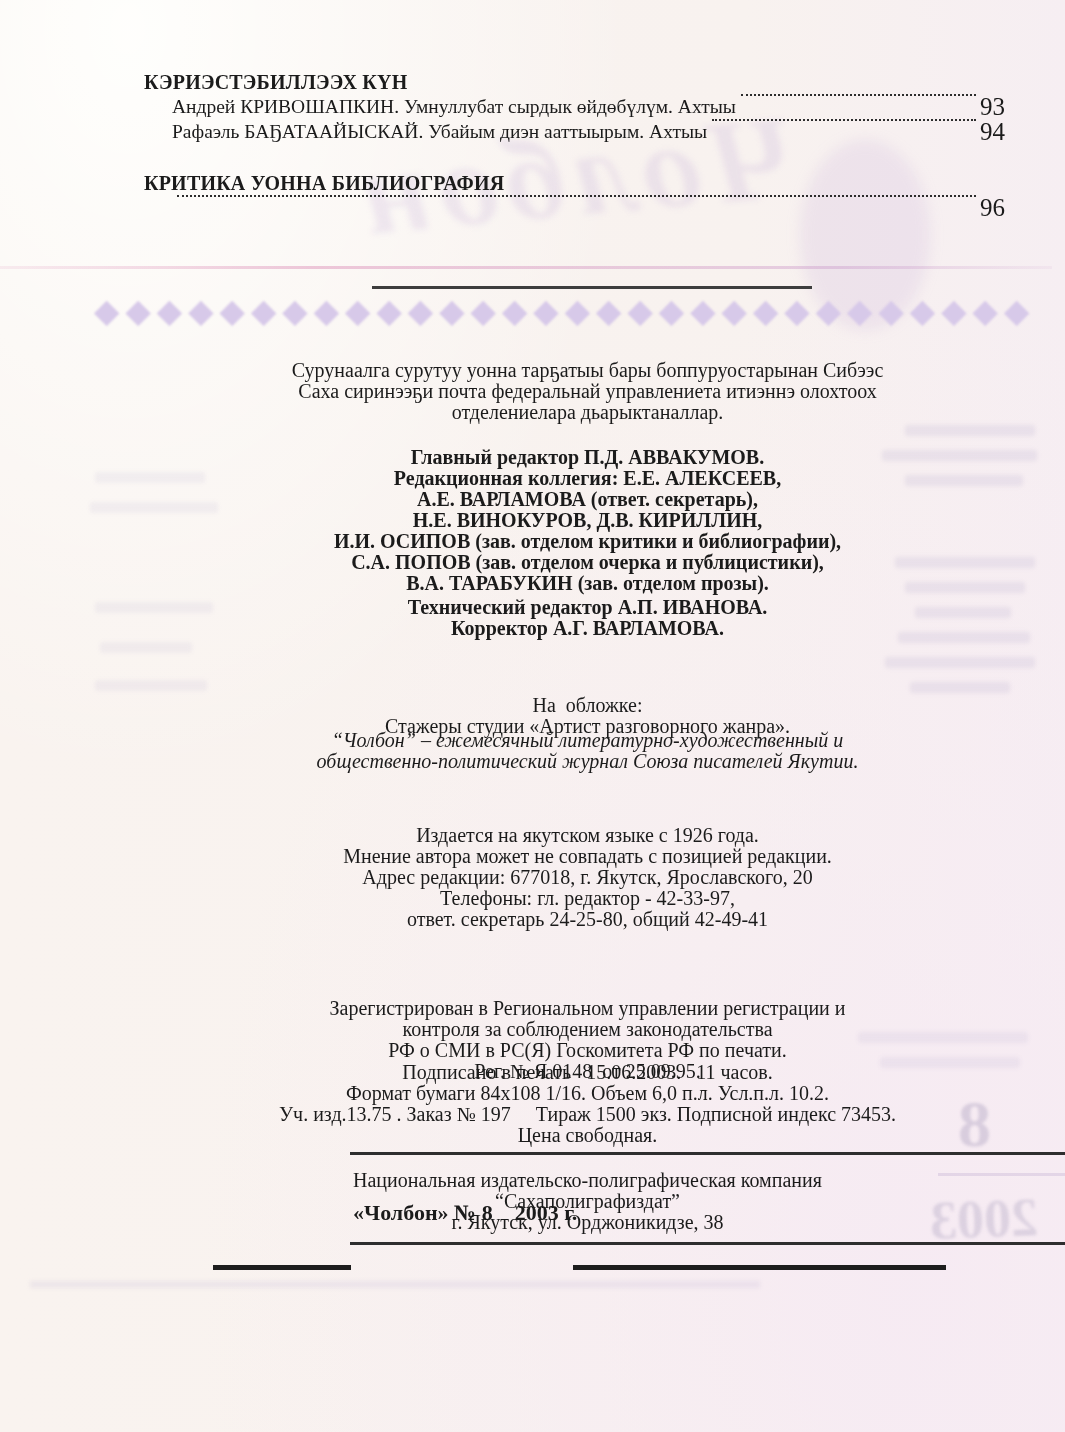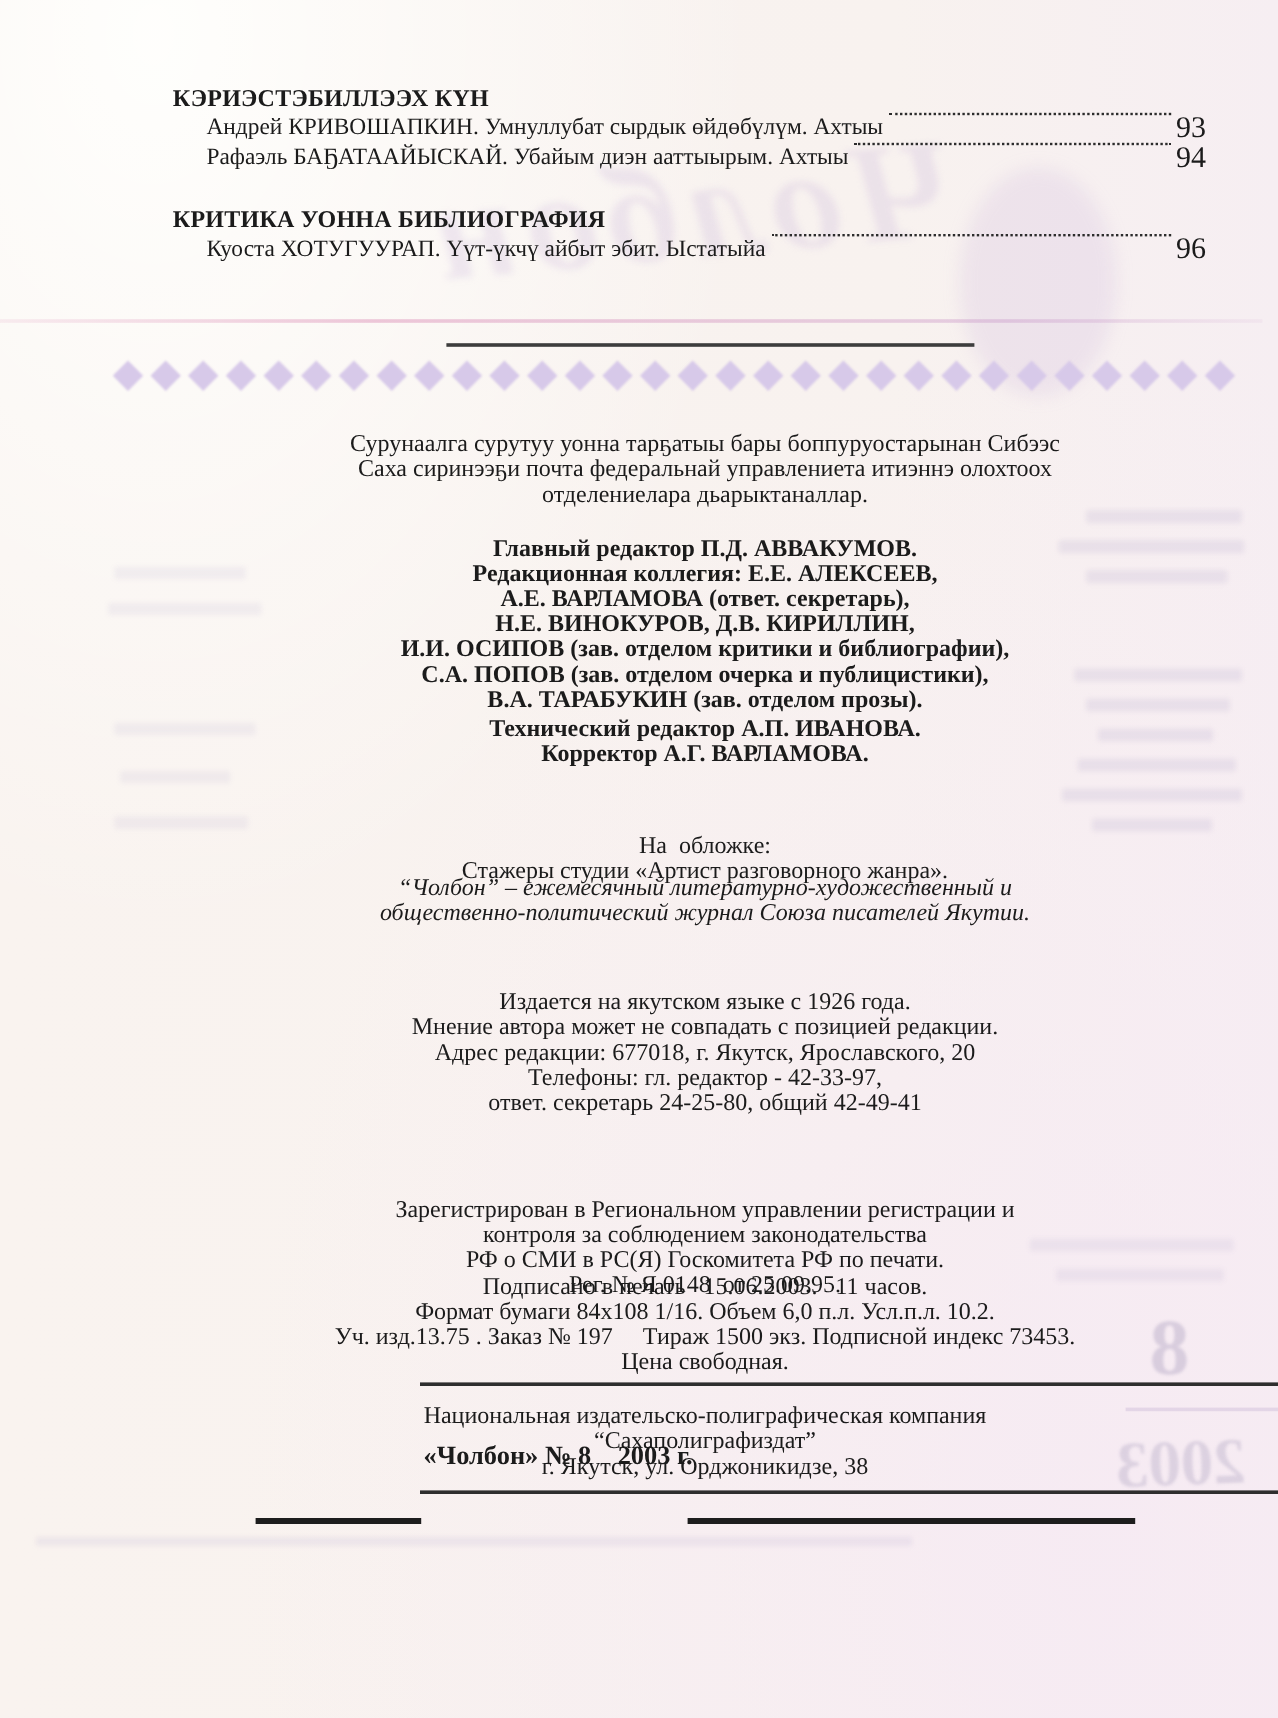--- a/index.html
+++ b/index.html
@@ -101,21 +101,20 @@
       <span class="leader"></span>
       <span class="toc-page">93</span>
     </div>
     <div class="toc-row">
       <span class="toc-text">Рафаэль БАҔАТААЙЫСКАЙ. Убайым диэн ааттыырым. Ахтыы</span>
       <span class="leader"></span>
       <span class="toc-page">94</span>
     </div>
     <h2 class="second">КРИТИКА УОННА БИБЛИОГРАФИЯ</h2>
     <div class="toc-row">
-      <span class="toc-text">Куоста ХОТУГУУРАП. Үүт-үкчү айбыт эбит. Ыстатыйа</span>
       <span class="leader"></span>
       <span class="toc-page">96</span>
     </div>
   </section>
 
   <div class="short-rule"></div>
   <div class="diamonds">◆◆◆◆◆◆◆◆◆◆◆◆◆◆◆◆◆◆◆◆◆◆◆◆◆◆◆◆◆◆</div>
 
   <section class="colophon">
     <p class="c1">Сурунаалга сурутуу уонна тарҕатыы бары боппуруостарынан Сибээс

